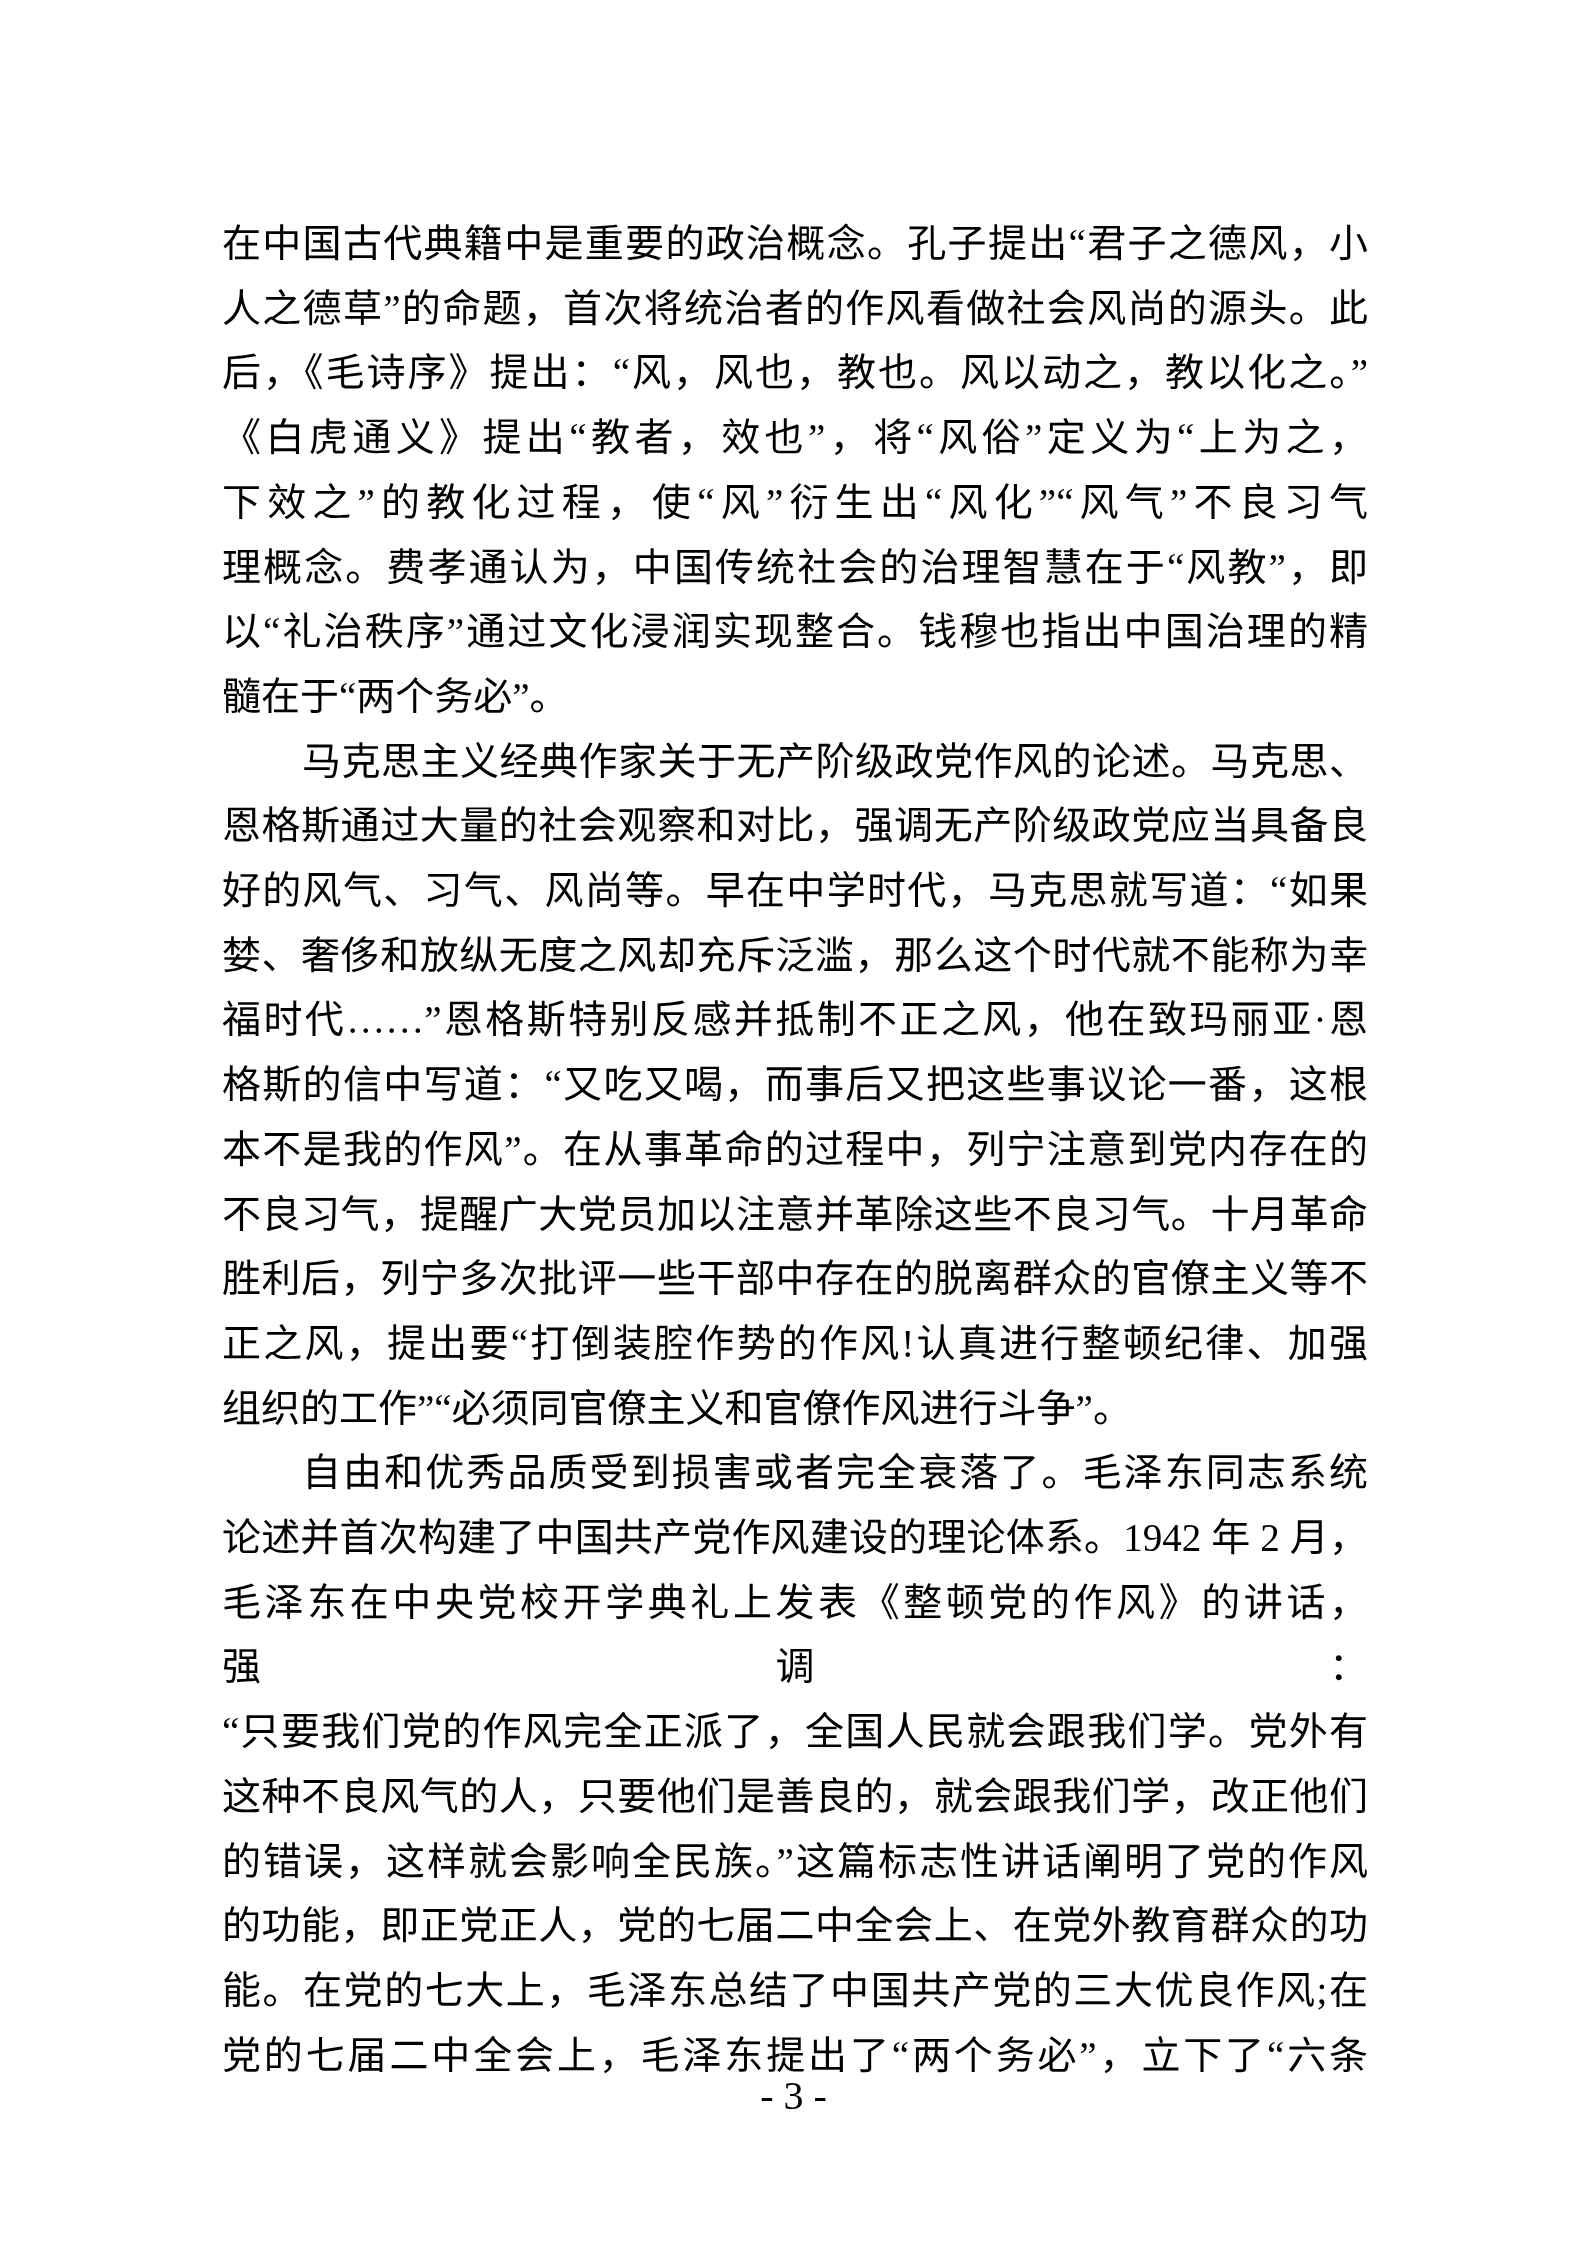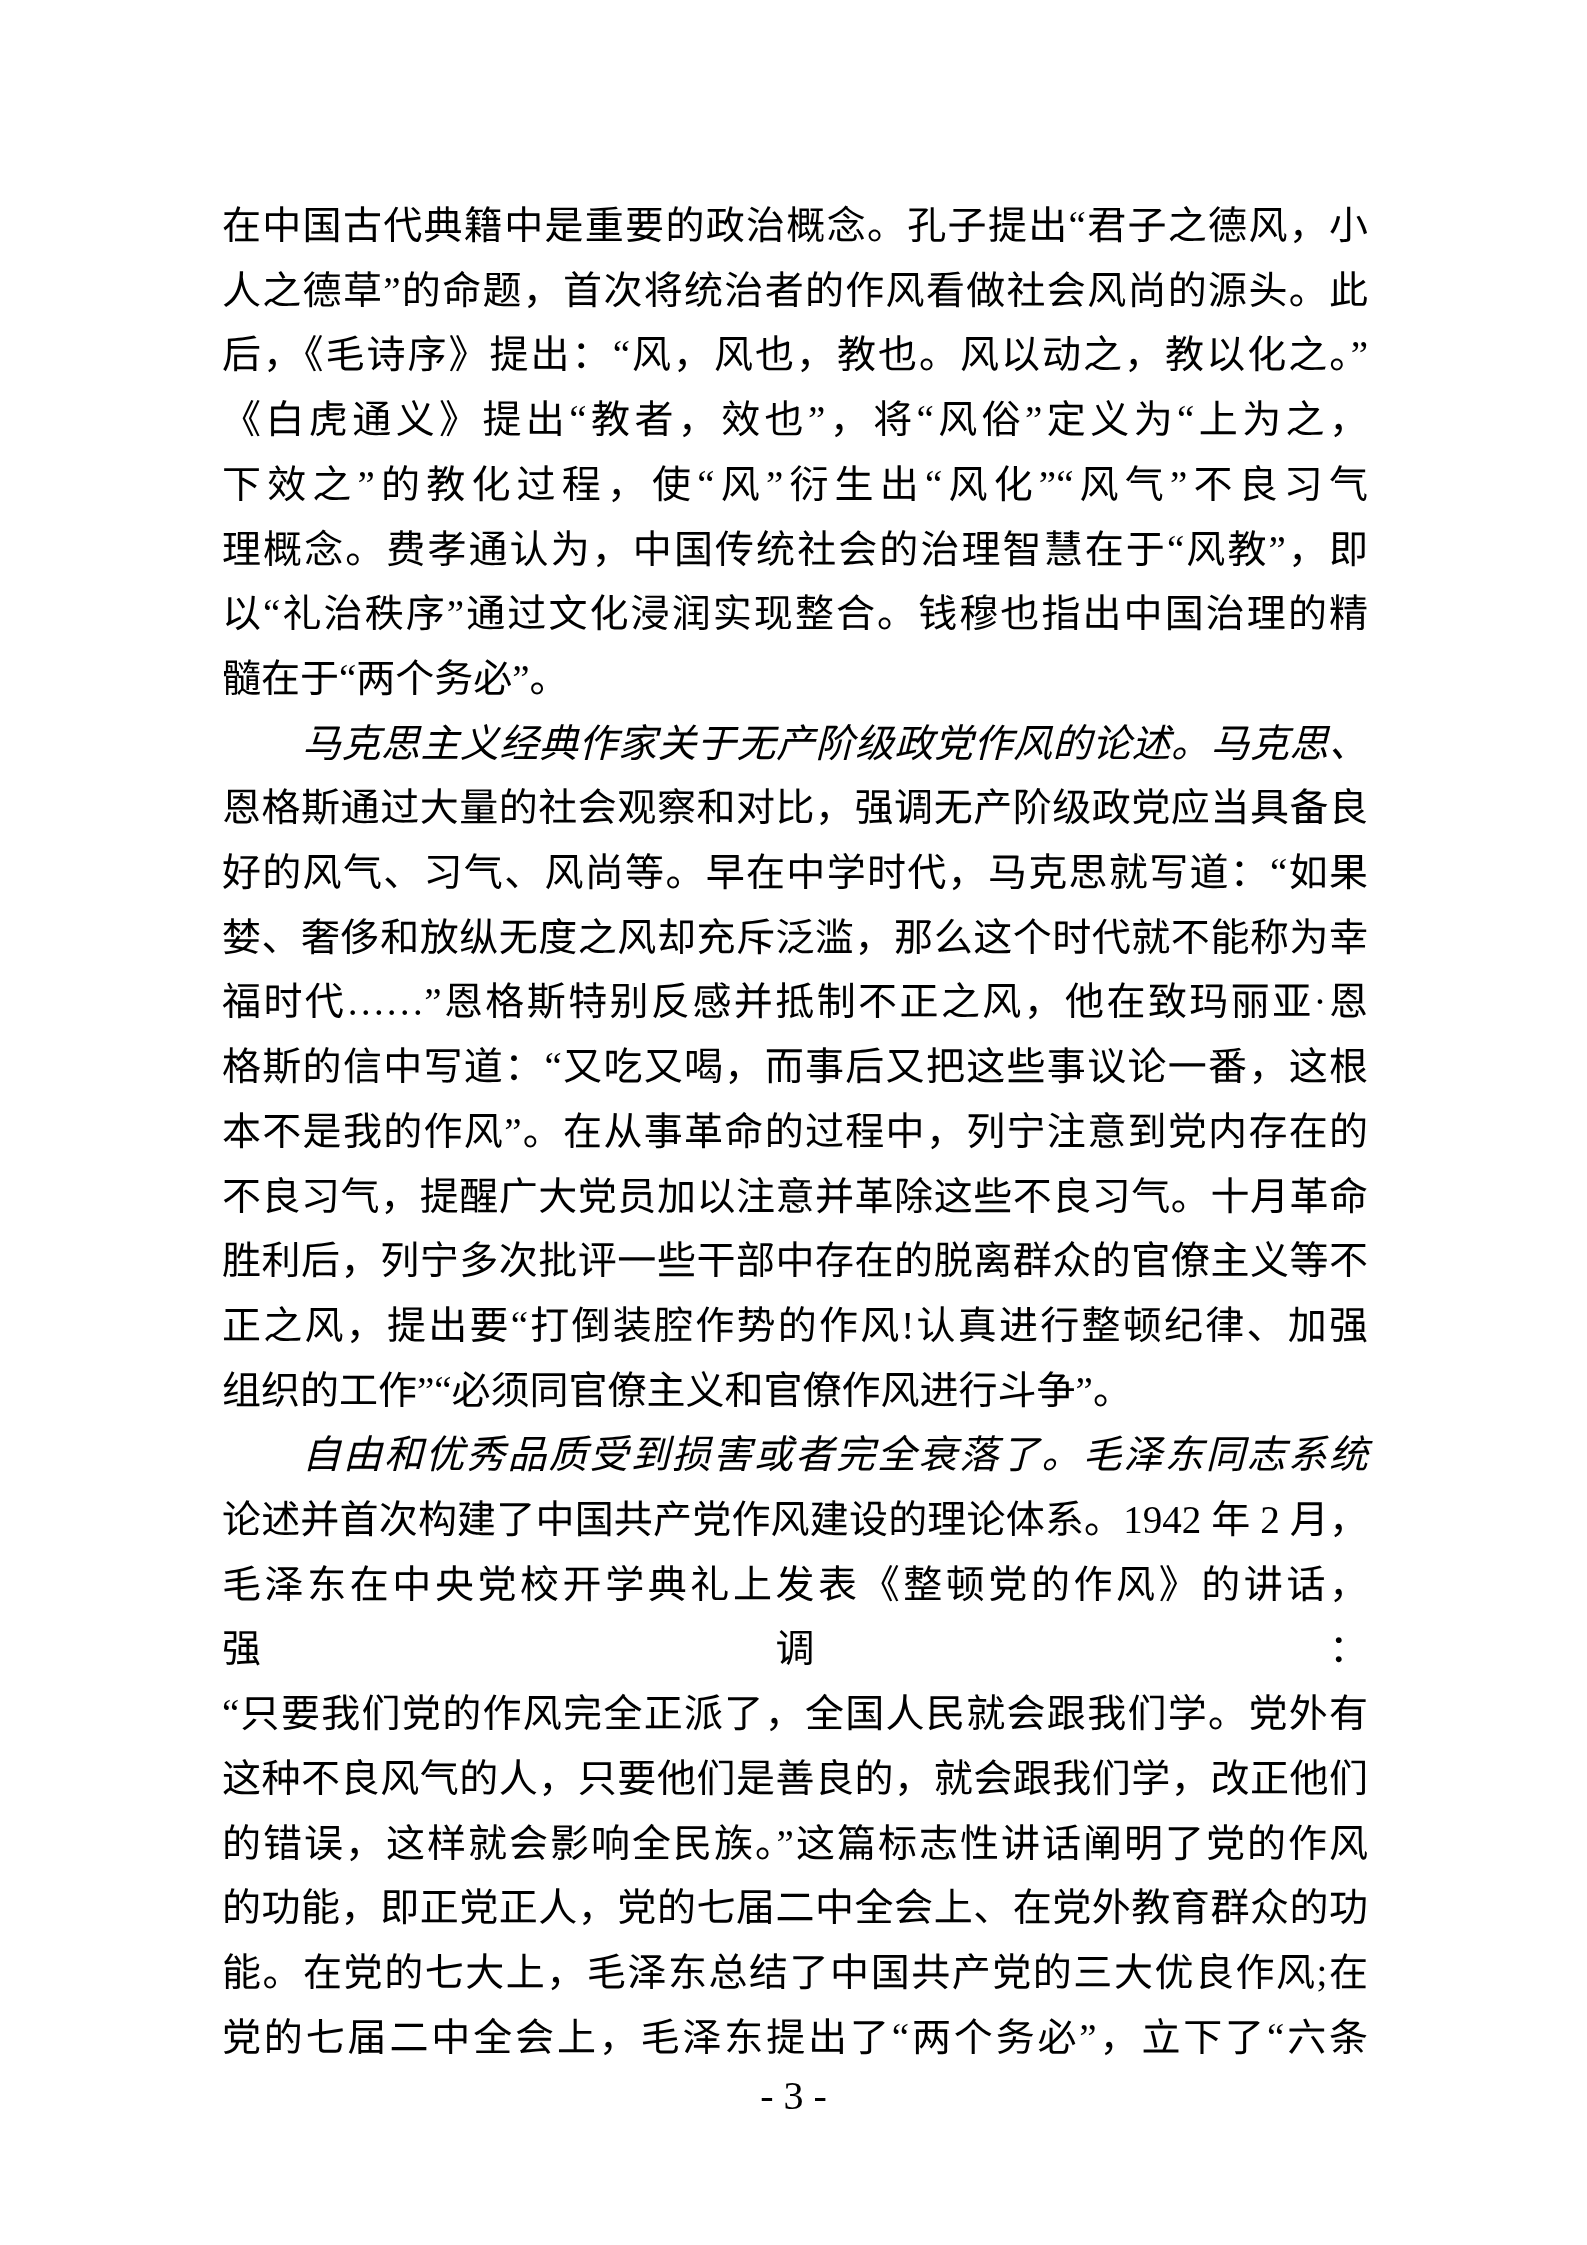--- a/index.html
+++ b/index.html
@@ -14,36 +14,35 @@
     height: 2245px;
     margin: 0 auto;
     background: #ffffff;
     color: #000000;
     font-family: "Liberation Serif", serif;
     overflow: hidden;
   }
   .body-text {
     position: absolute;
     left: 222px;
-    top: 194px;
+    top: 212px;
     width: 1146px;
   }
   .line {
     font-size: 39px;
     line-height: 64.7px;
     white-space: normal;
     text-align: justify;
     text-align-last: justify;
     
     text-justify: inter-character;
     word-break: keep-all;
   }
   .line.indent {
     text-indent: 80px;
-    font-style: italic;
   }
   .line.para-end {
     text-align-last: left;
   }
   .footer {
     position: absolute;
     left: 0;
     top: 2072px;
     width: 100%;
     text-align: center;

